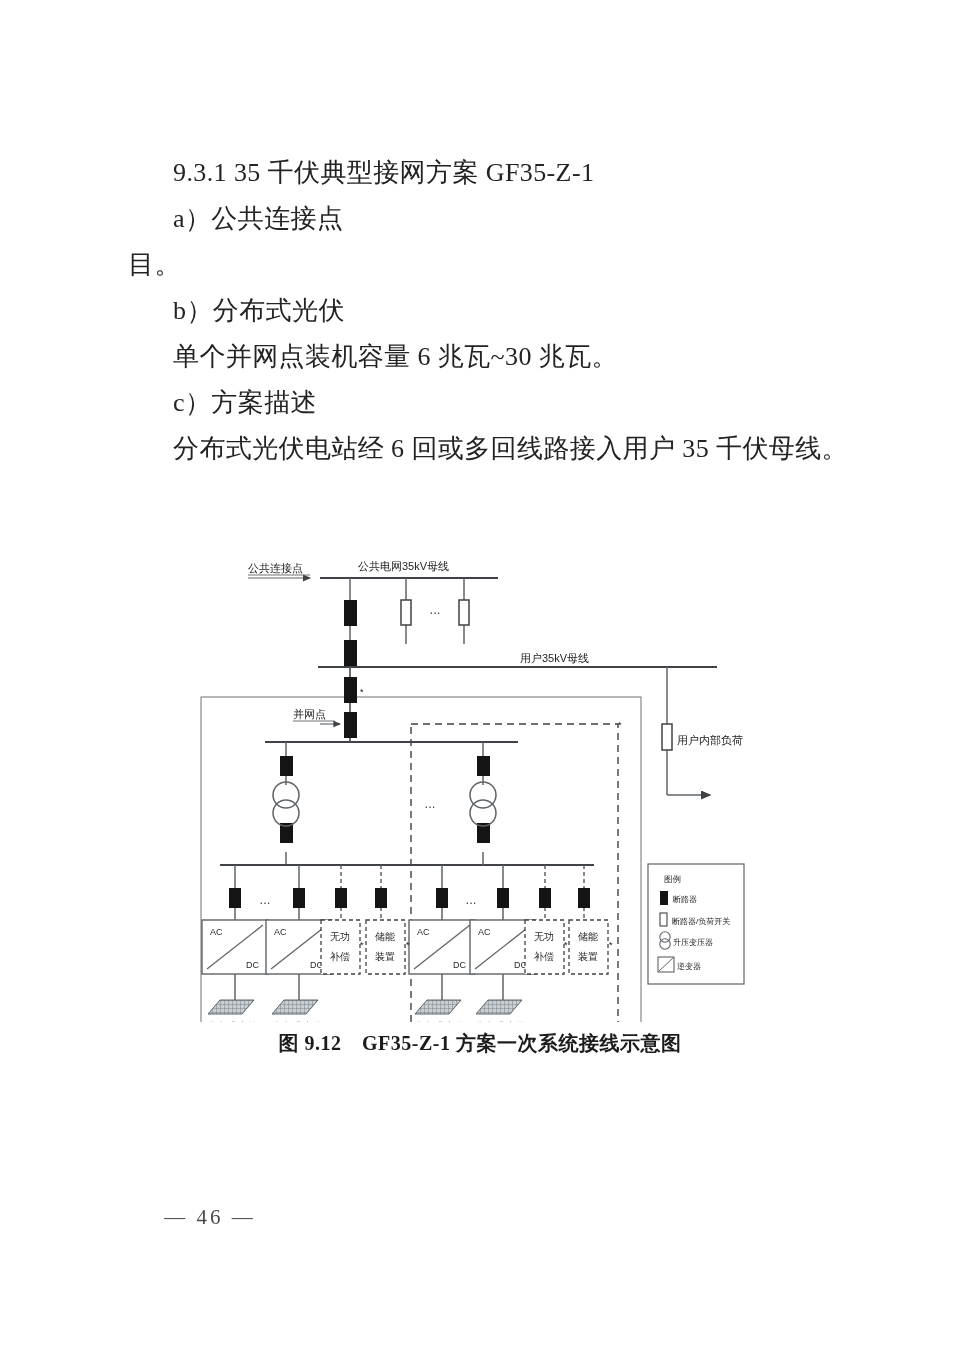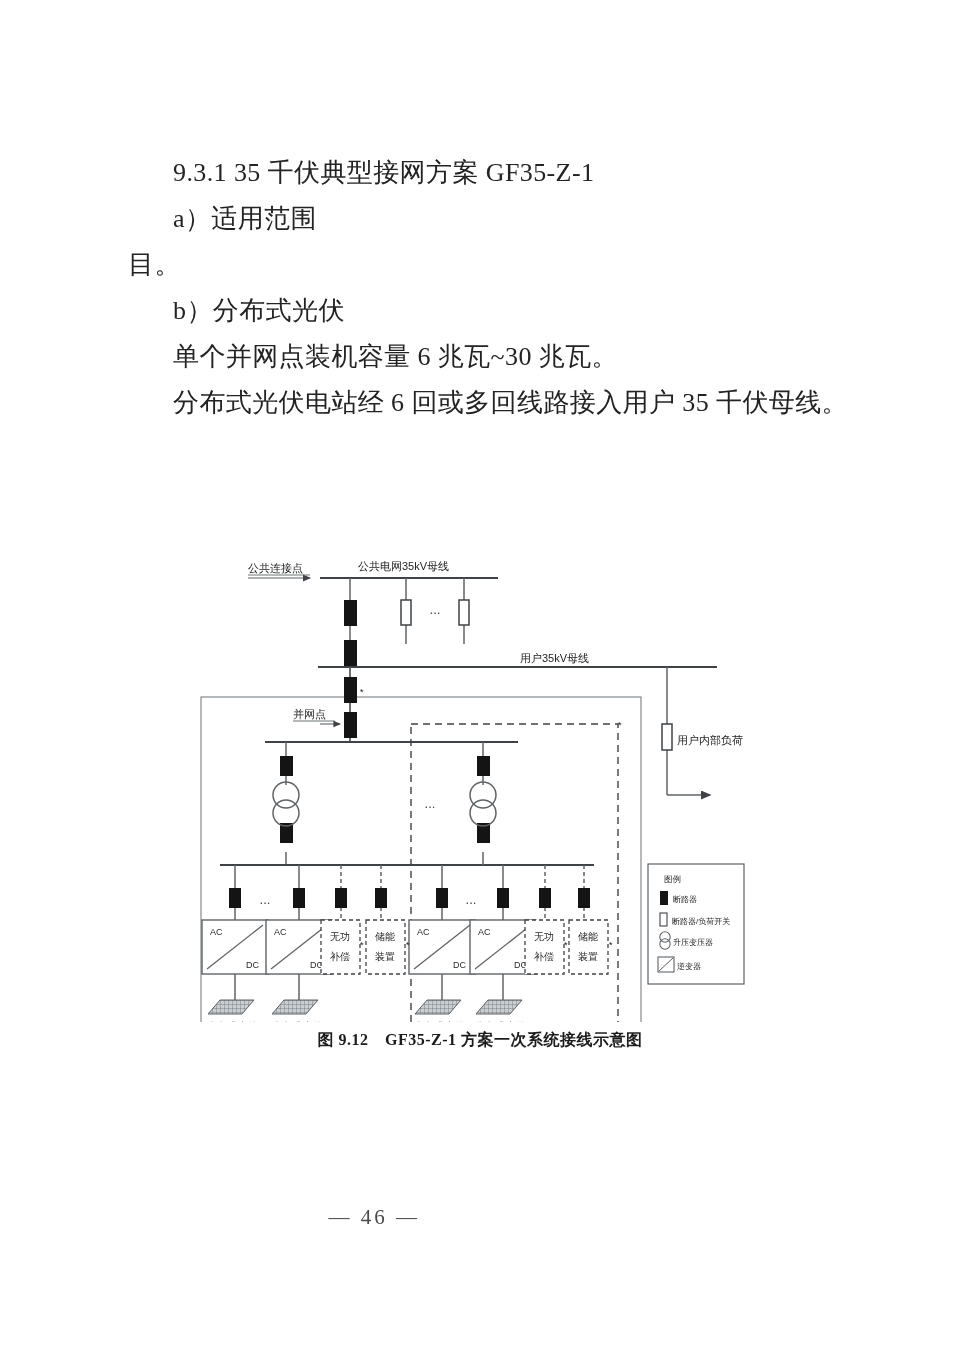--- a/index.html
+++ b/index.html
@@ -20,39 +20,40 @@
   .ln.flush{padding-left:0;}
 
   
   .figure{position:absolute;left:180px;top:552px;width:600px;height:470px;}
   .fig-canvas{position:absolute;inset:0;}
   .fig-canvas svg{display:block;}
 
   
   .caption{
     position:absolute;left:0;top:1030px;width:960px;text-align:center;
-    font-size:16px;letter-spacing:.5px;color:#1c1c1c;font-weight:600;
+    font-size:20px;letter-spacing:.5px;color:#1c1c1c;font-weight:600;
   }
   
   .pagenum{
-    position:absolute;left:0;top:1205px;width:420px;text-align:right;
+    position:absolute;left:0;top:1205px;width:420px;text-align:center;
     font-size:21px;color:#4a4a4a;letter-spacing:3px;
   }
 </style>
 </head>
 <body>
 
 <div class="page">
 
   <div class="textblock">
     <div class="ln ind">9.3.1 35 千伏典型接网方案 GF35-Z-1</div>
-    <div class="ln ind">a）适用范围</div>
+    <div class="ln ind">a）公共连接点</div>
     <div class="ln flush">目。</div>
     <div class="ln ind">b）分布式光伏</div>
     <div class="ln ind">单个并网点装机容量 6 兆瓦~30 兆瓦。</div>
+    <div class="ln ind">c）方案描述</div>
     <div class="ln ind">分布式光伏电站经 6 回或多回线路接入用户 35 千伏母线。</div>
   </div>
 
   <div class="figure">
     <div class="fig-canvas">
     <svg width="600" height="470" viewBox="0 0 600 470" xmlns="http://www.w3.org/2000/svg" font-family="'Liberation Sans','DejaVu Sans',sans-serif">
       <defs>
         <marker id="arr" markerWidth="7" markerHeight="7" refX="6" refY="3" orient="auto">
           <path d="M0,0 L7,3 L0,6 z" fill="#3f4347"></path>
         </marker>

